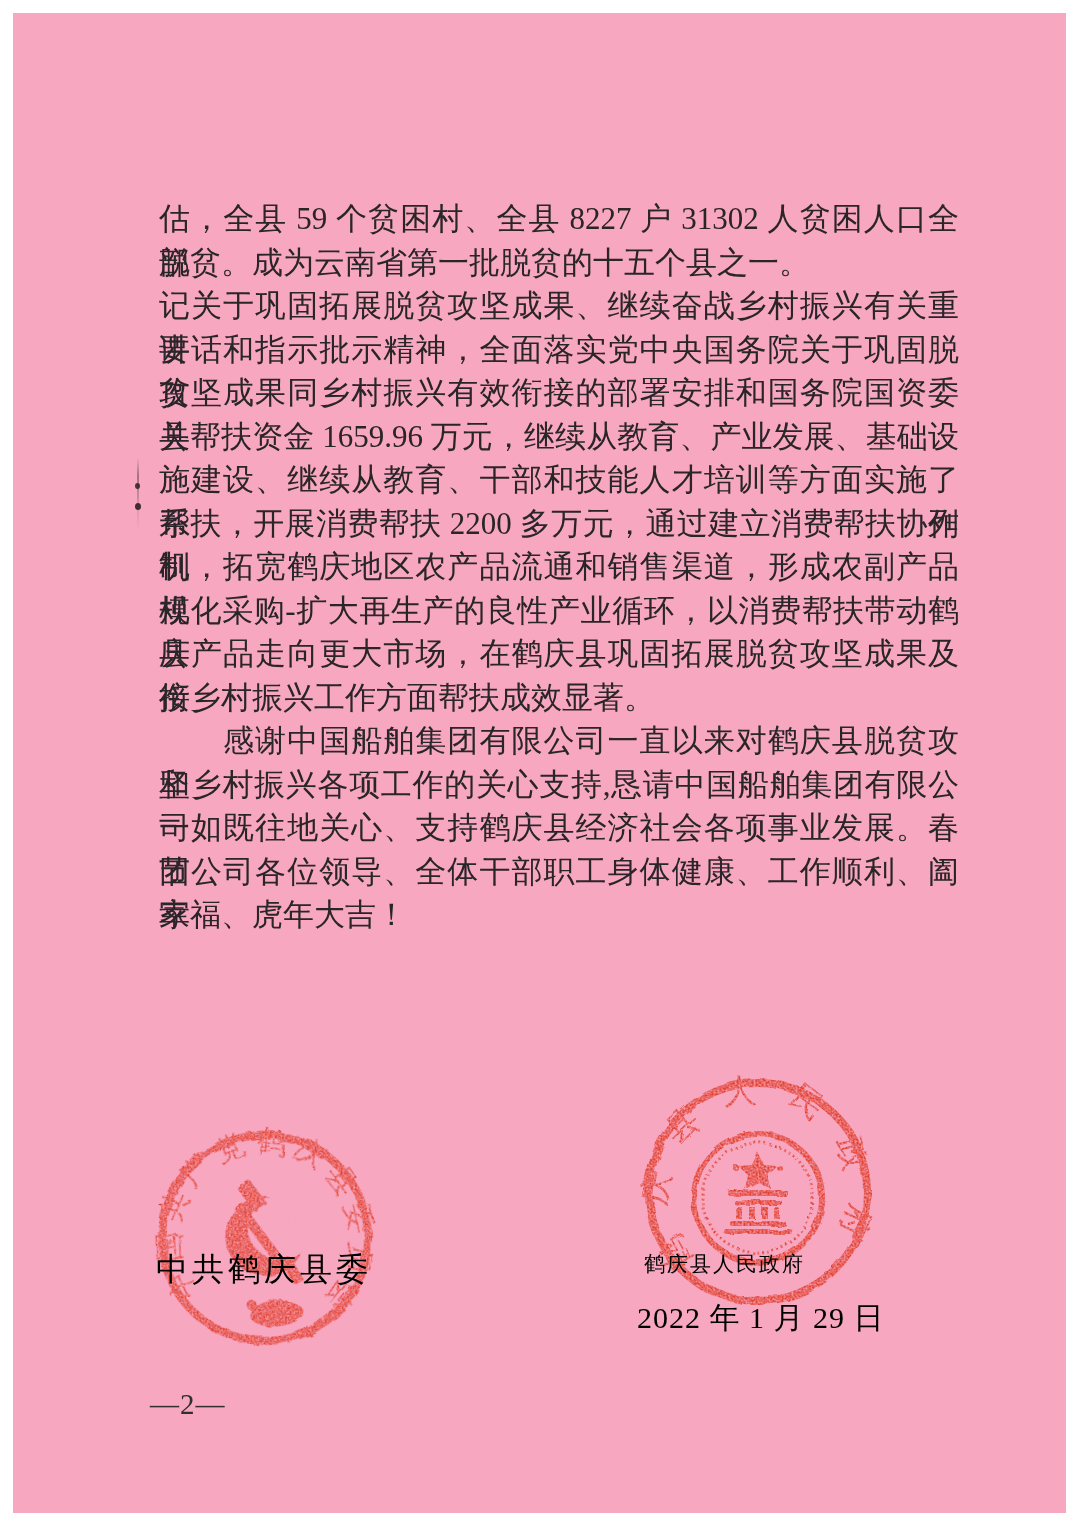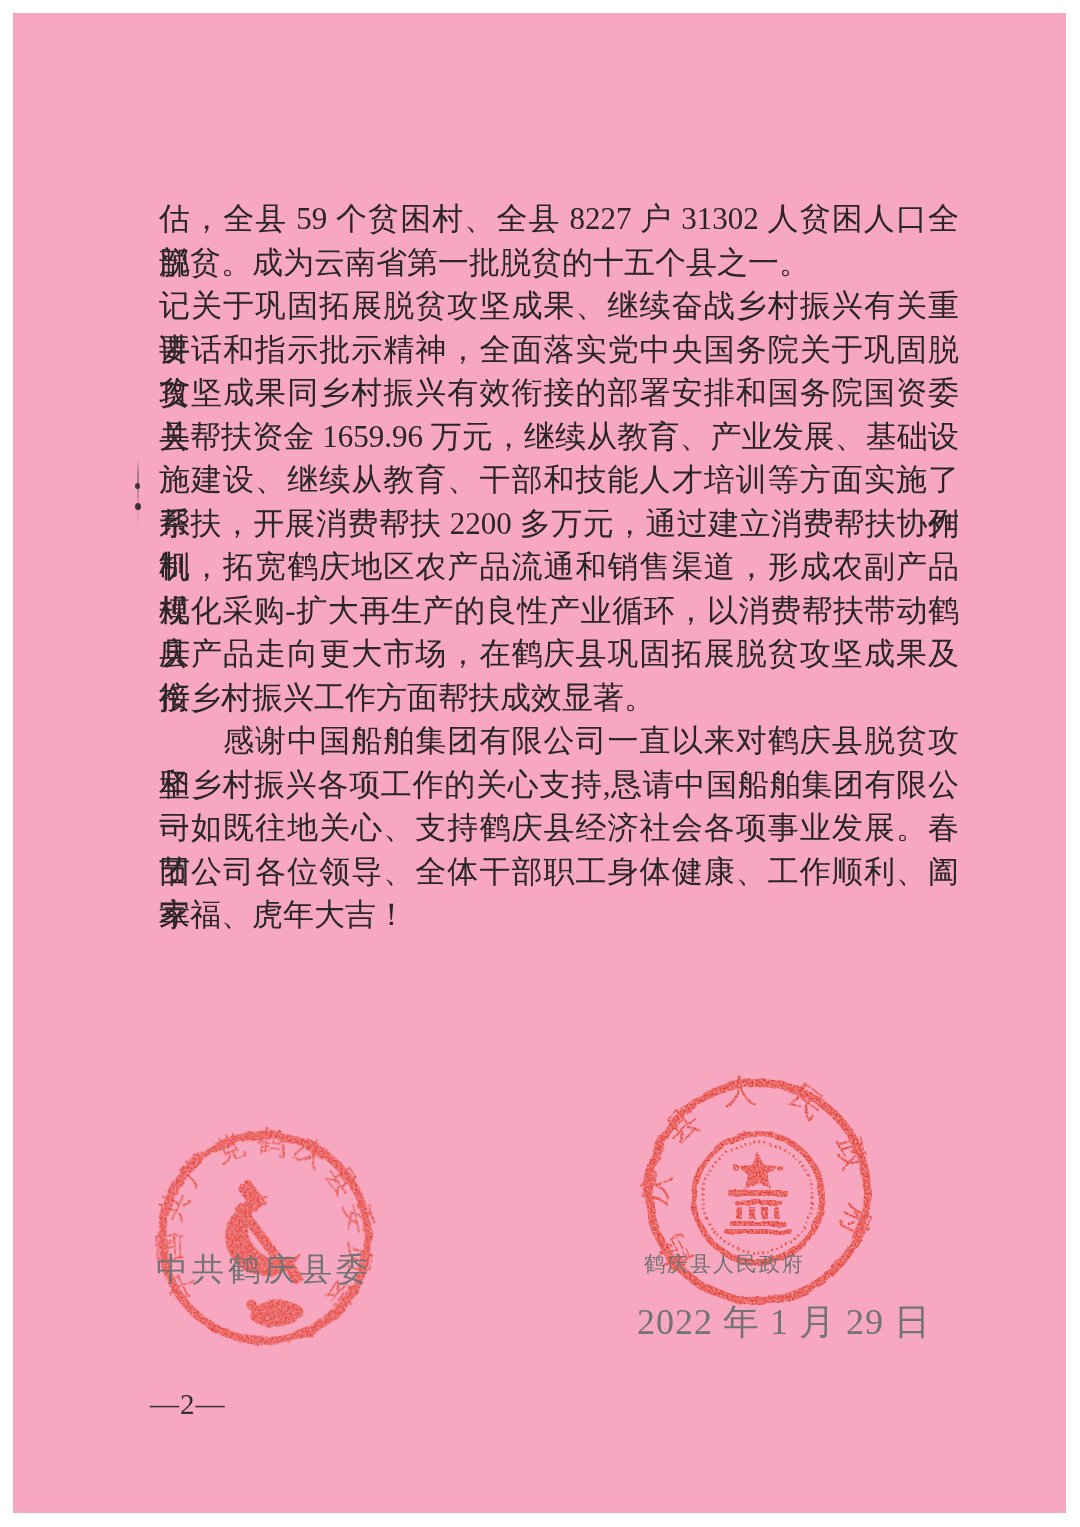--- a/index.html
+++ b/index.html
@@ -23,25 +23,25 @@
     text-align:justify;text-align-last:justify;
     white-space:normal;overflow:visible;
   }
   .line.pend{text-align-last:left;}
   
   .seal{position:absolute;pointer-events:none;}
   .seal-left{left:153px;top:1126px;width:224px;height:224px;}
   .seal-right{left:640px;top:1074px;width:236px;height:236px;}
   
   .sig{
-    position:absolute;color:#737373;white-space:pre;z-index:5;
+    position:absolute;color:#000000;white-space:pre;z-index:5;
   }
   .sig-left{left:156px;top:1248px;font-size:32px;letter-spacing:4px;}
   .sig-right{left:644px;top:1250px;font-size:21px;letter-spacing:2px;}
-  .sig-date{left:637px;top:1298px;font-size:36px;letter-spacing:1px;}
+  .sig-date{left:637px;top:1298px;font-size:30px;letter-spacing:1px;}
   .page-num{
     position:absolute;left:150px;top:1388px;font-size:29px;color:#332e30;
     letter-spacing:1px;
   }
   
   .artifact{position:absolute;pointer-events:none;}
   .scratch{
     left:124px;top:445px;width:2px;height:72px;
     background:linear-gradient(to bottom,rgba(60,45,52,0) 0%,rgba(60,45,52,.45) 25%,rgba(60,45,52,.12) 70%,rgba(60,45,52,0) 100%);
   }

